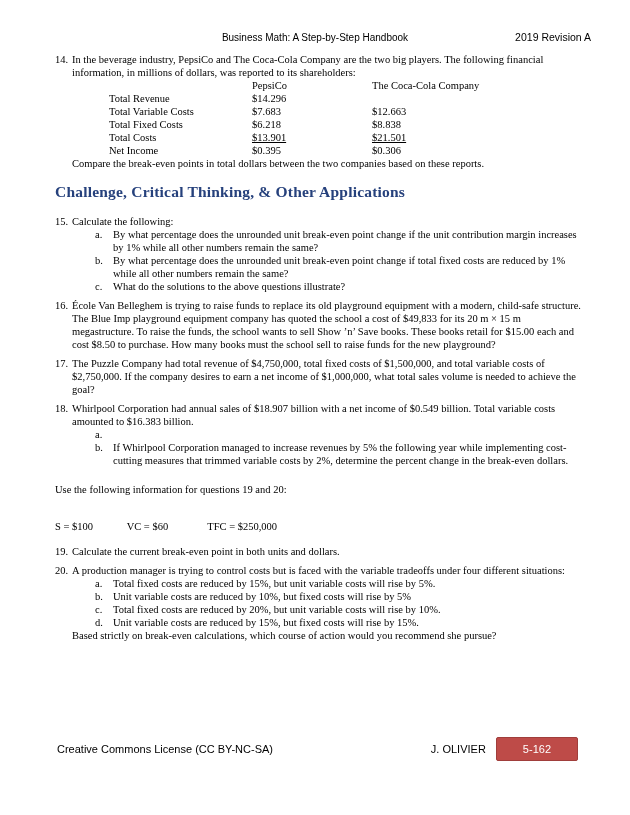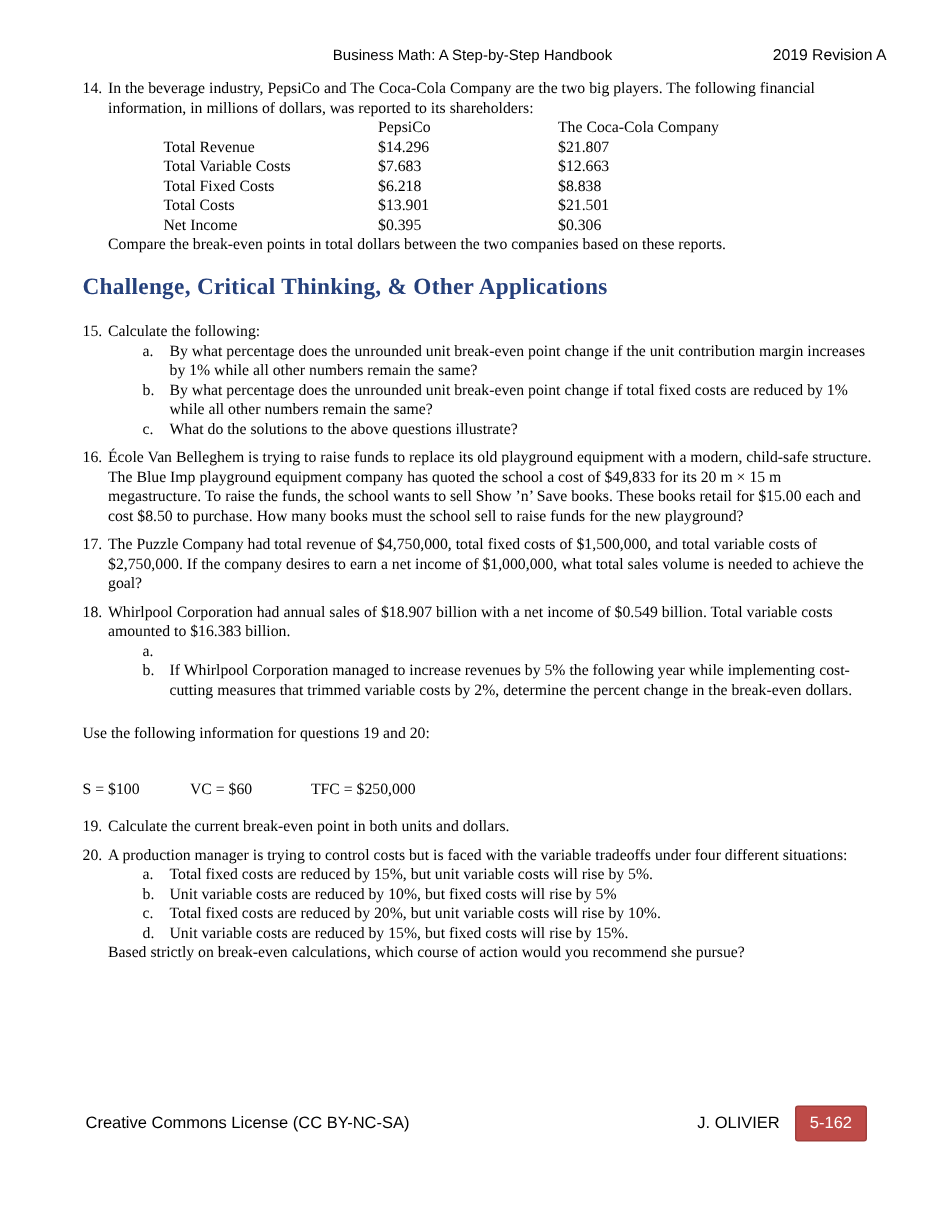--- a/index.html
+++ b/index.html
@@ -24,21 +24,21 @@
   }
   .content{position:absolute;top:53px;left:55px;width:527px;}
   .q{display:flex;margin-bottom:6px;}
   .q-num{width:17px;flex:none;}
   .q-body{flex:1;}
   .sub{display:flex;margin-left:23px;}
   .sub-letter{width:18px;flex:none;}
   .fin-table{margin-left:37px;}
   .fin-row{display:grid;grid-template-columns:143px 120px auto;}
   .fin-cell{white-space:nowrap;}
-  .u{}
+  .u{text-decoration:underline;}
   .section-heading{
     font-size:15.5px;line-height:19px;font-weight:bold;
     color:var(--heading-color);
     margin:12px 0 14px 0;letter-spacing:0.2px;
   }
   .info-intro{margin-top:16px;}
   .info-values{margin-bottom:12px;}
   .info-values span{display:inline-block;}
   .val-s{width:69px;margin-top:24px;}
   .val-vc{width:78px;}
@@ -46,21 +46,21 @@
     position:absolute;top:737px;left:57px;right:52px;
     display:flex;align-items:center;
     font-family:"Liberation Sans", sans-serif;font-size:11px;
   }
   .footer-author{margin-left:auto;}
   .page-badge{
     margin-left:10px;
     background:var(--badge-bg);
     border:1px solid var(--badge-border);
     color:#fff;
-    padding:5px 9px;
+    padding:5px 26px;
     border-radius:2px;
     font-size:11px;line-height:12px;
   }
 </style>
 </head>
 <body>
 
 <div class="page" style="--heading-color: #26417C; --badge-bg: #BE4B48; --badge-border: #A03E3B;">
 
   <div class="header-title">Business Math: A Step-by-Step Handbook</div>
@@ -74,21 +74,20 @@
         <div>In the beverage industry, PepsiCo and The Coca-Cola Company are the two big players. The following financial information, in millions of dollars, was reported to its shareholders:</div>
         <div class="fin-table">
           <div class="fin-row">
             <div class="fin-cell"></div>
             <div class="fin-cell">PepsiCo</div>
             <div class="fin-cell">The Coca-Cola Company</div>
           </div>
           <div class="fin-row">
             <div class="fin-cell">Total Revenue</div>
             <div class="fin-cell">$14.296</div>
-            <div class="fin-cell">$21.807</div>
           </div>
           <div class="fin-row">
             <div class="fin-cell">Total Variable Costs</div>
             <div class="fin-cell">$7.683</div>
             <div class="fin-cell">$12.663</div>
           </div>
           <div class="fin-row">
             <div class="fin-cell">Total Fixed Costs</div>
             <div class="fin-cell">$6.218</div>
             <div class="fin-cell">$8.838</div>

